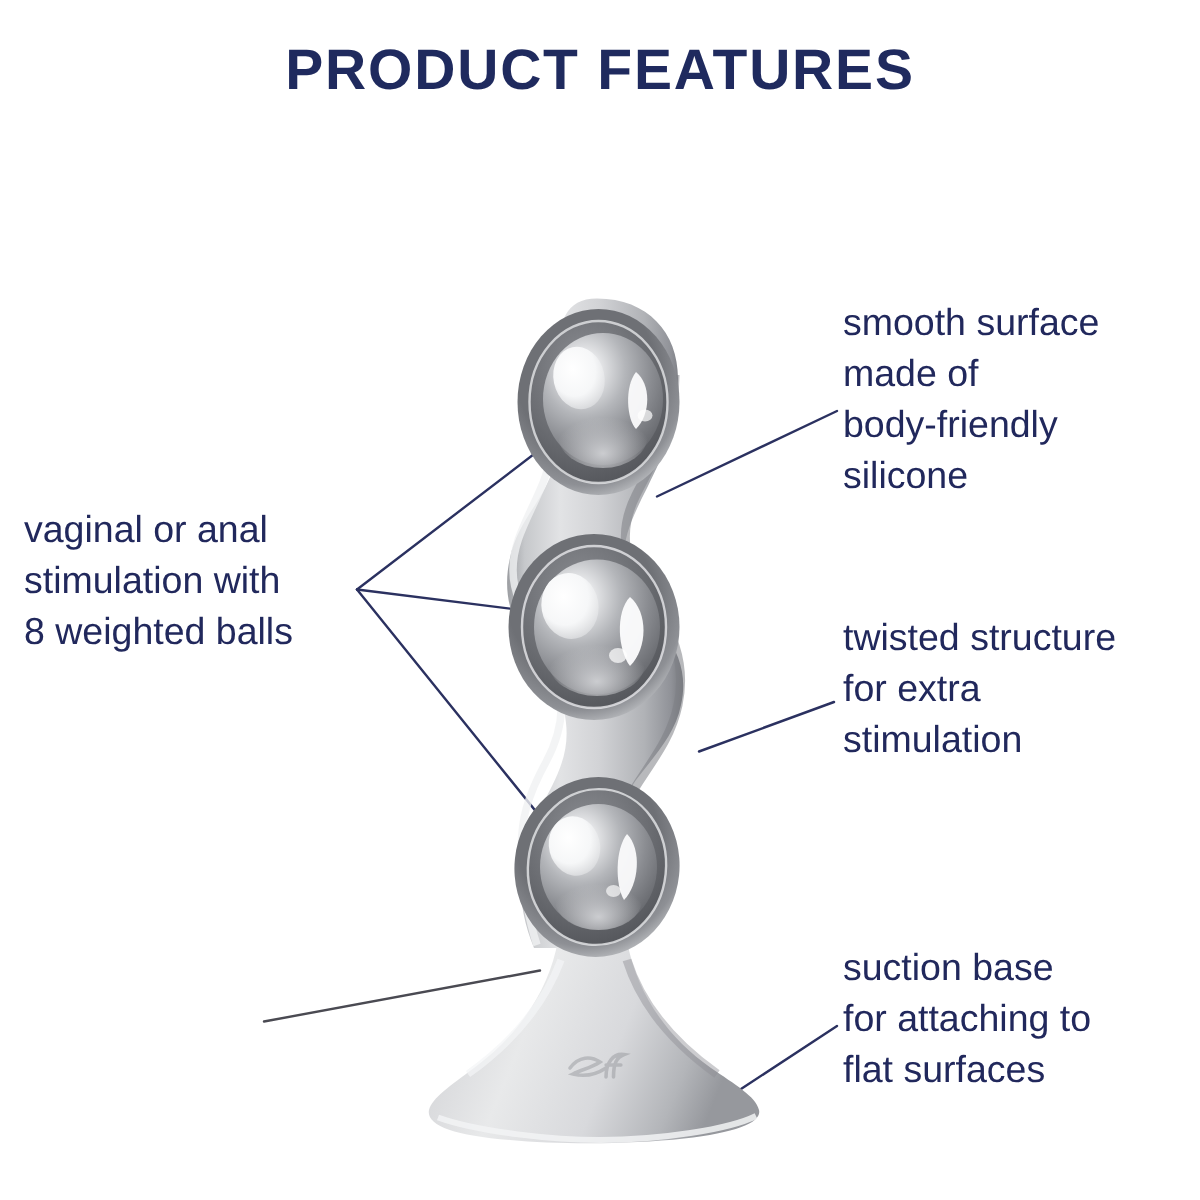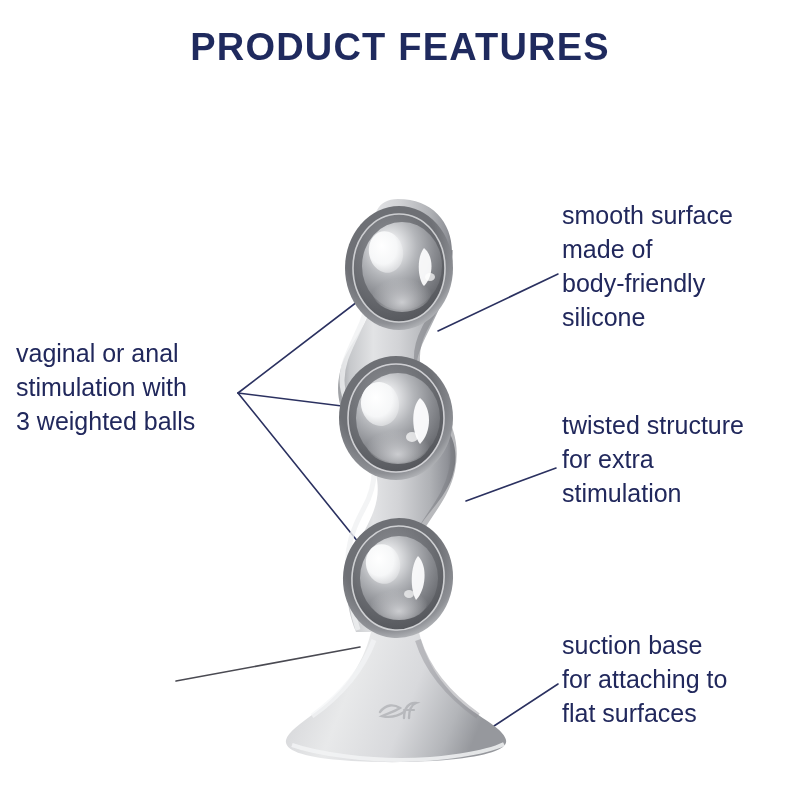--- a/index.html
+++ b/index.html
@@ -247,21 +247,21 @@
     </g>
   </svg>
 
   <div class="callout right" id="callout-smooth-surface">smooth surface
 made of
 body-friendly
 silicone</div>
 
   <div class="callout left" id="callout-weighted-balls">vaginal or anal
 stimulation with
-3 weighted balls</div>
+8 weighted balls</div>
 
   <div class="callout right" id="callout-twisted-structure">twisted structure
 for extra
 stimulation</div>
 
 
   <div class="callout right" id="callout-suction-base">suction base
 for attaching to
 flat surfaces</div>
 

